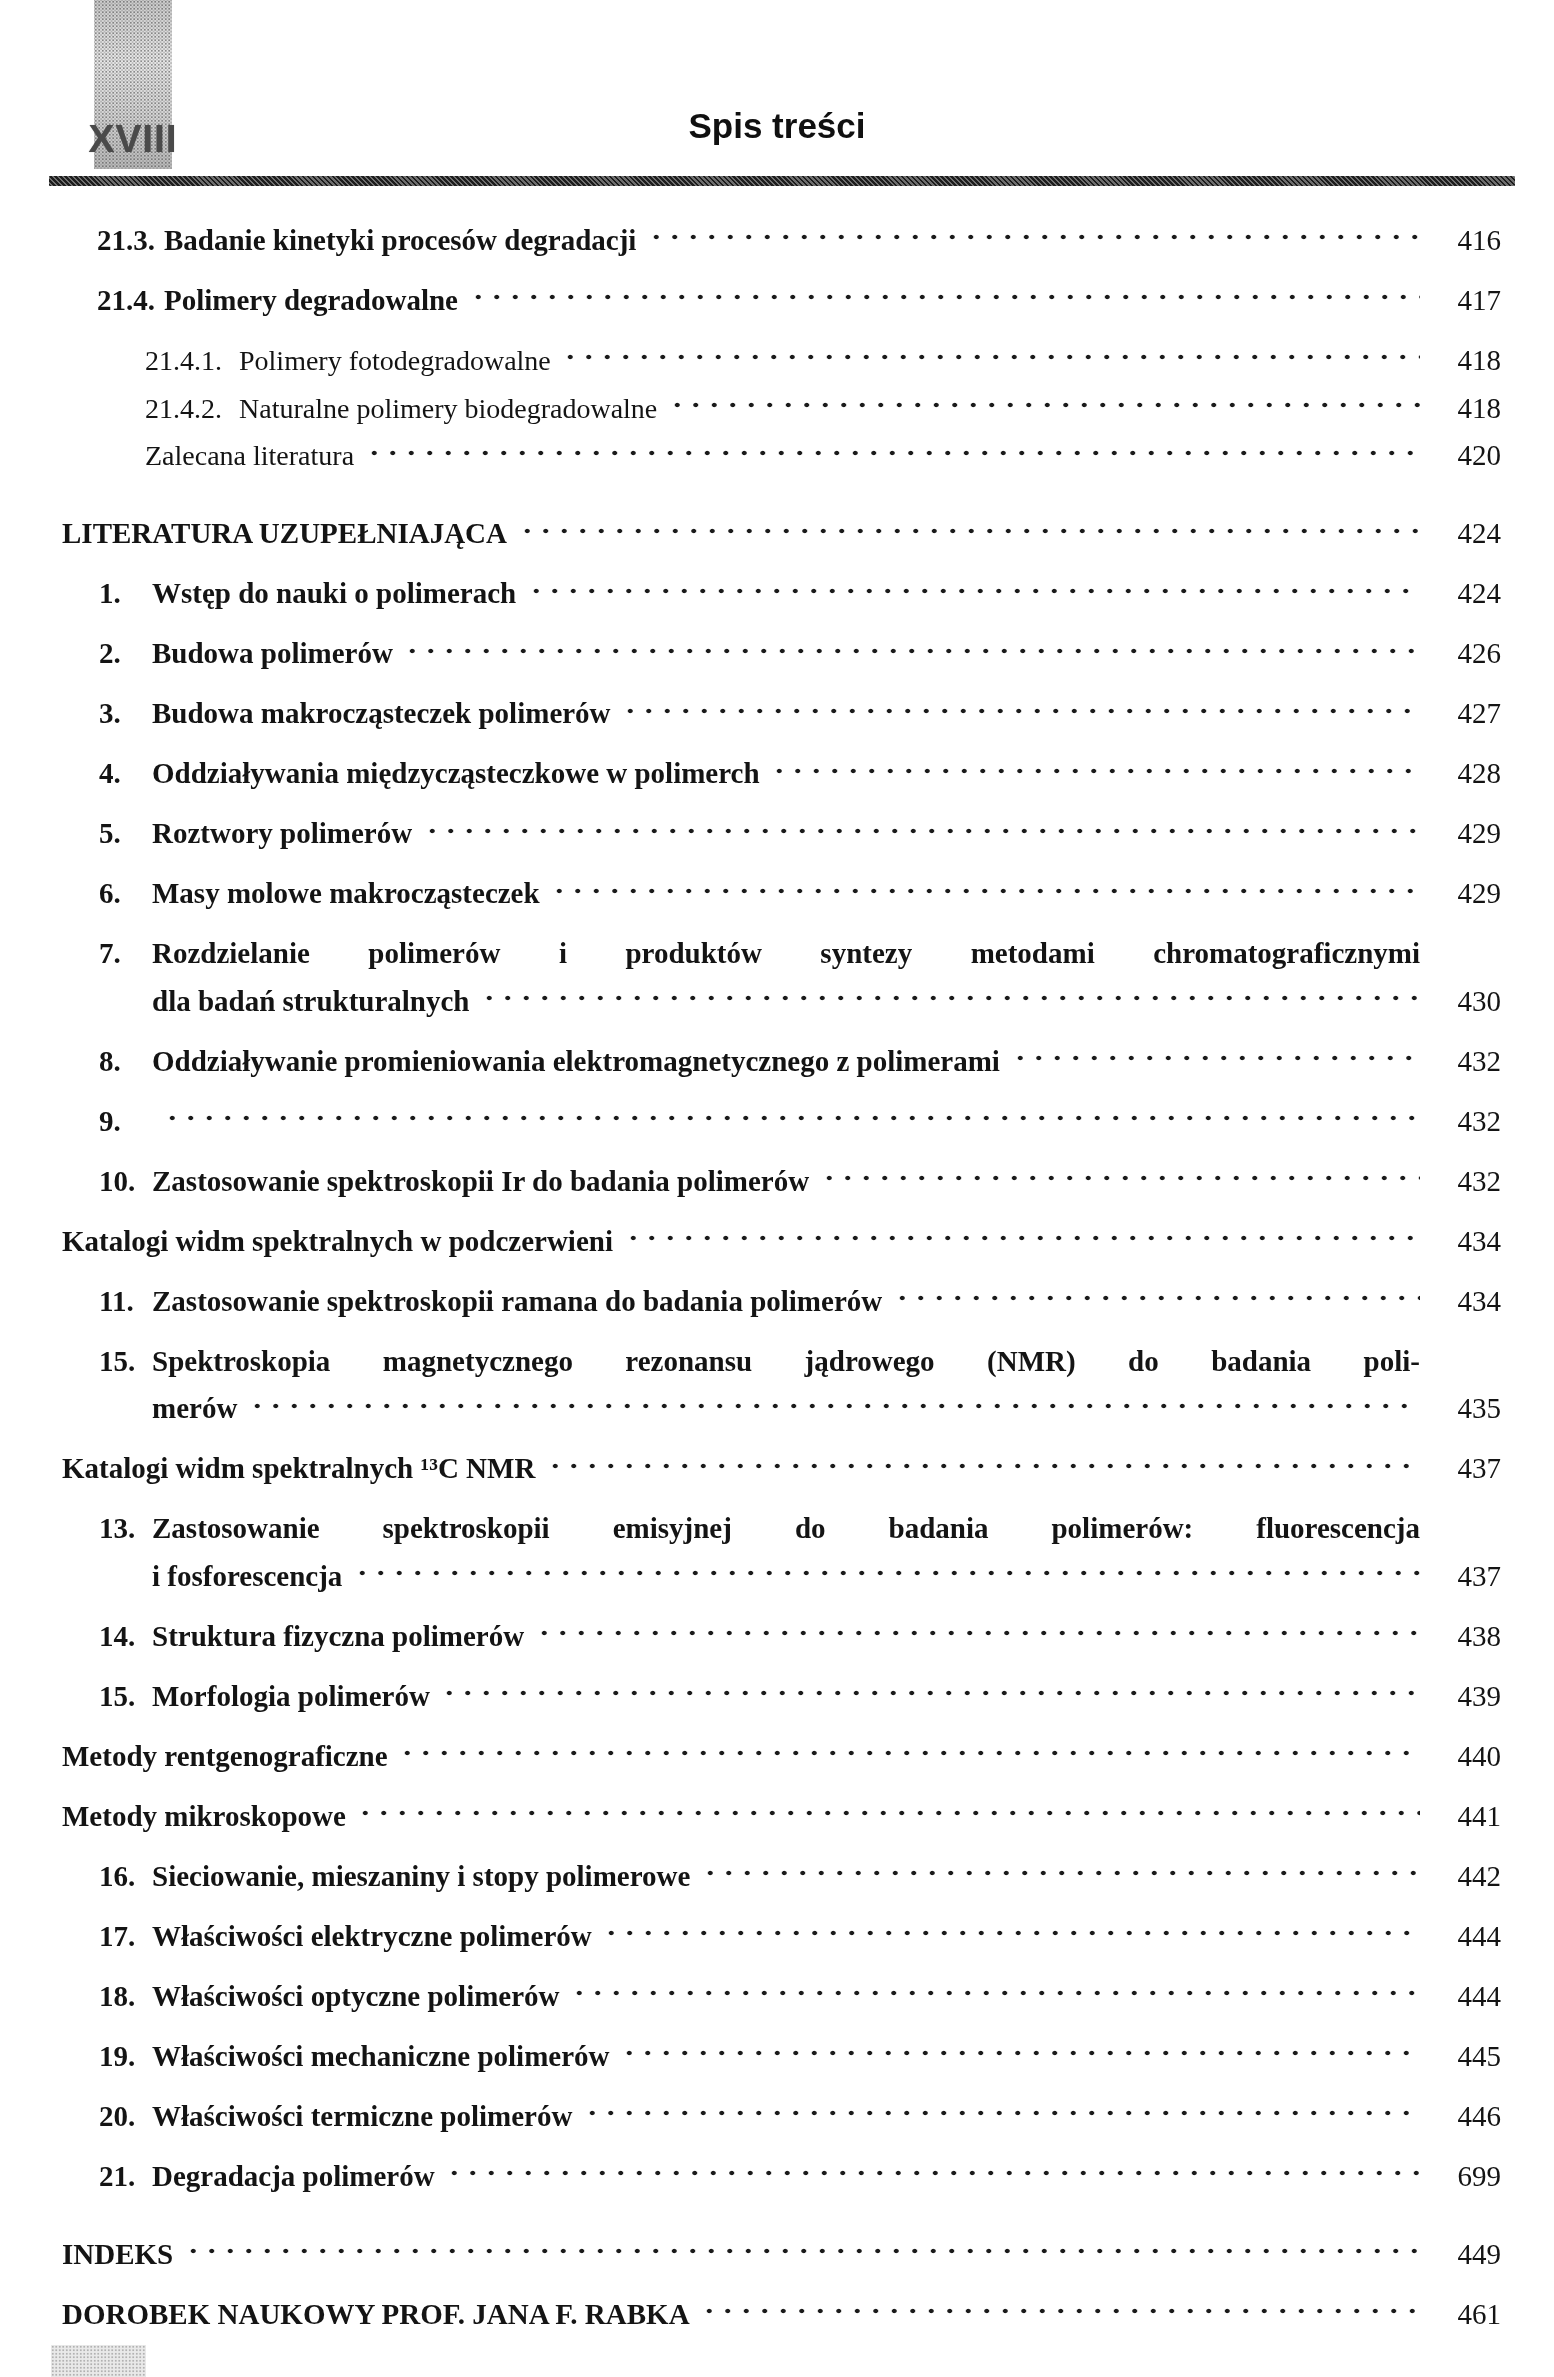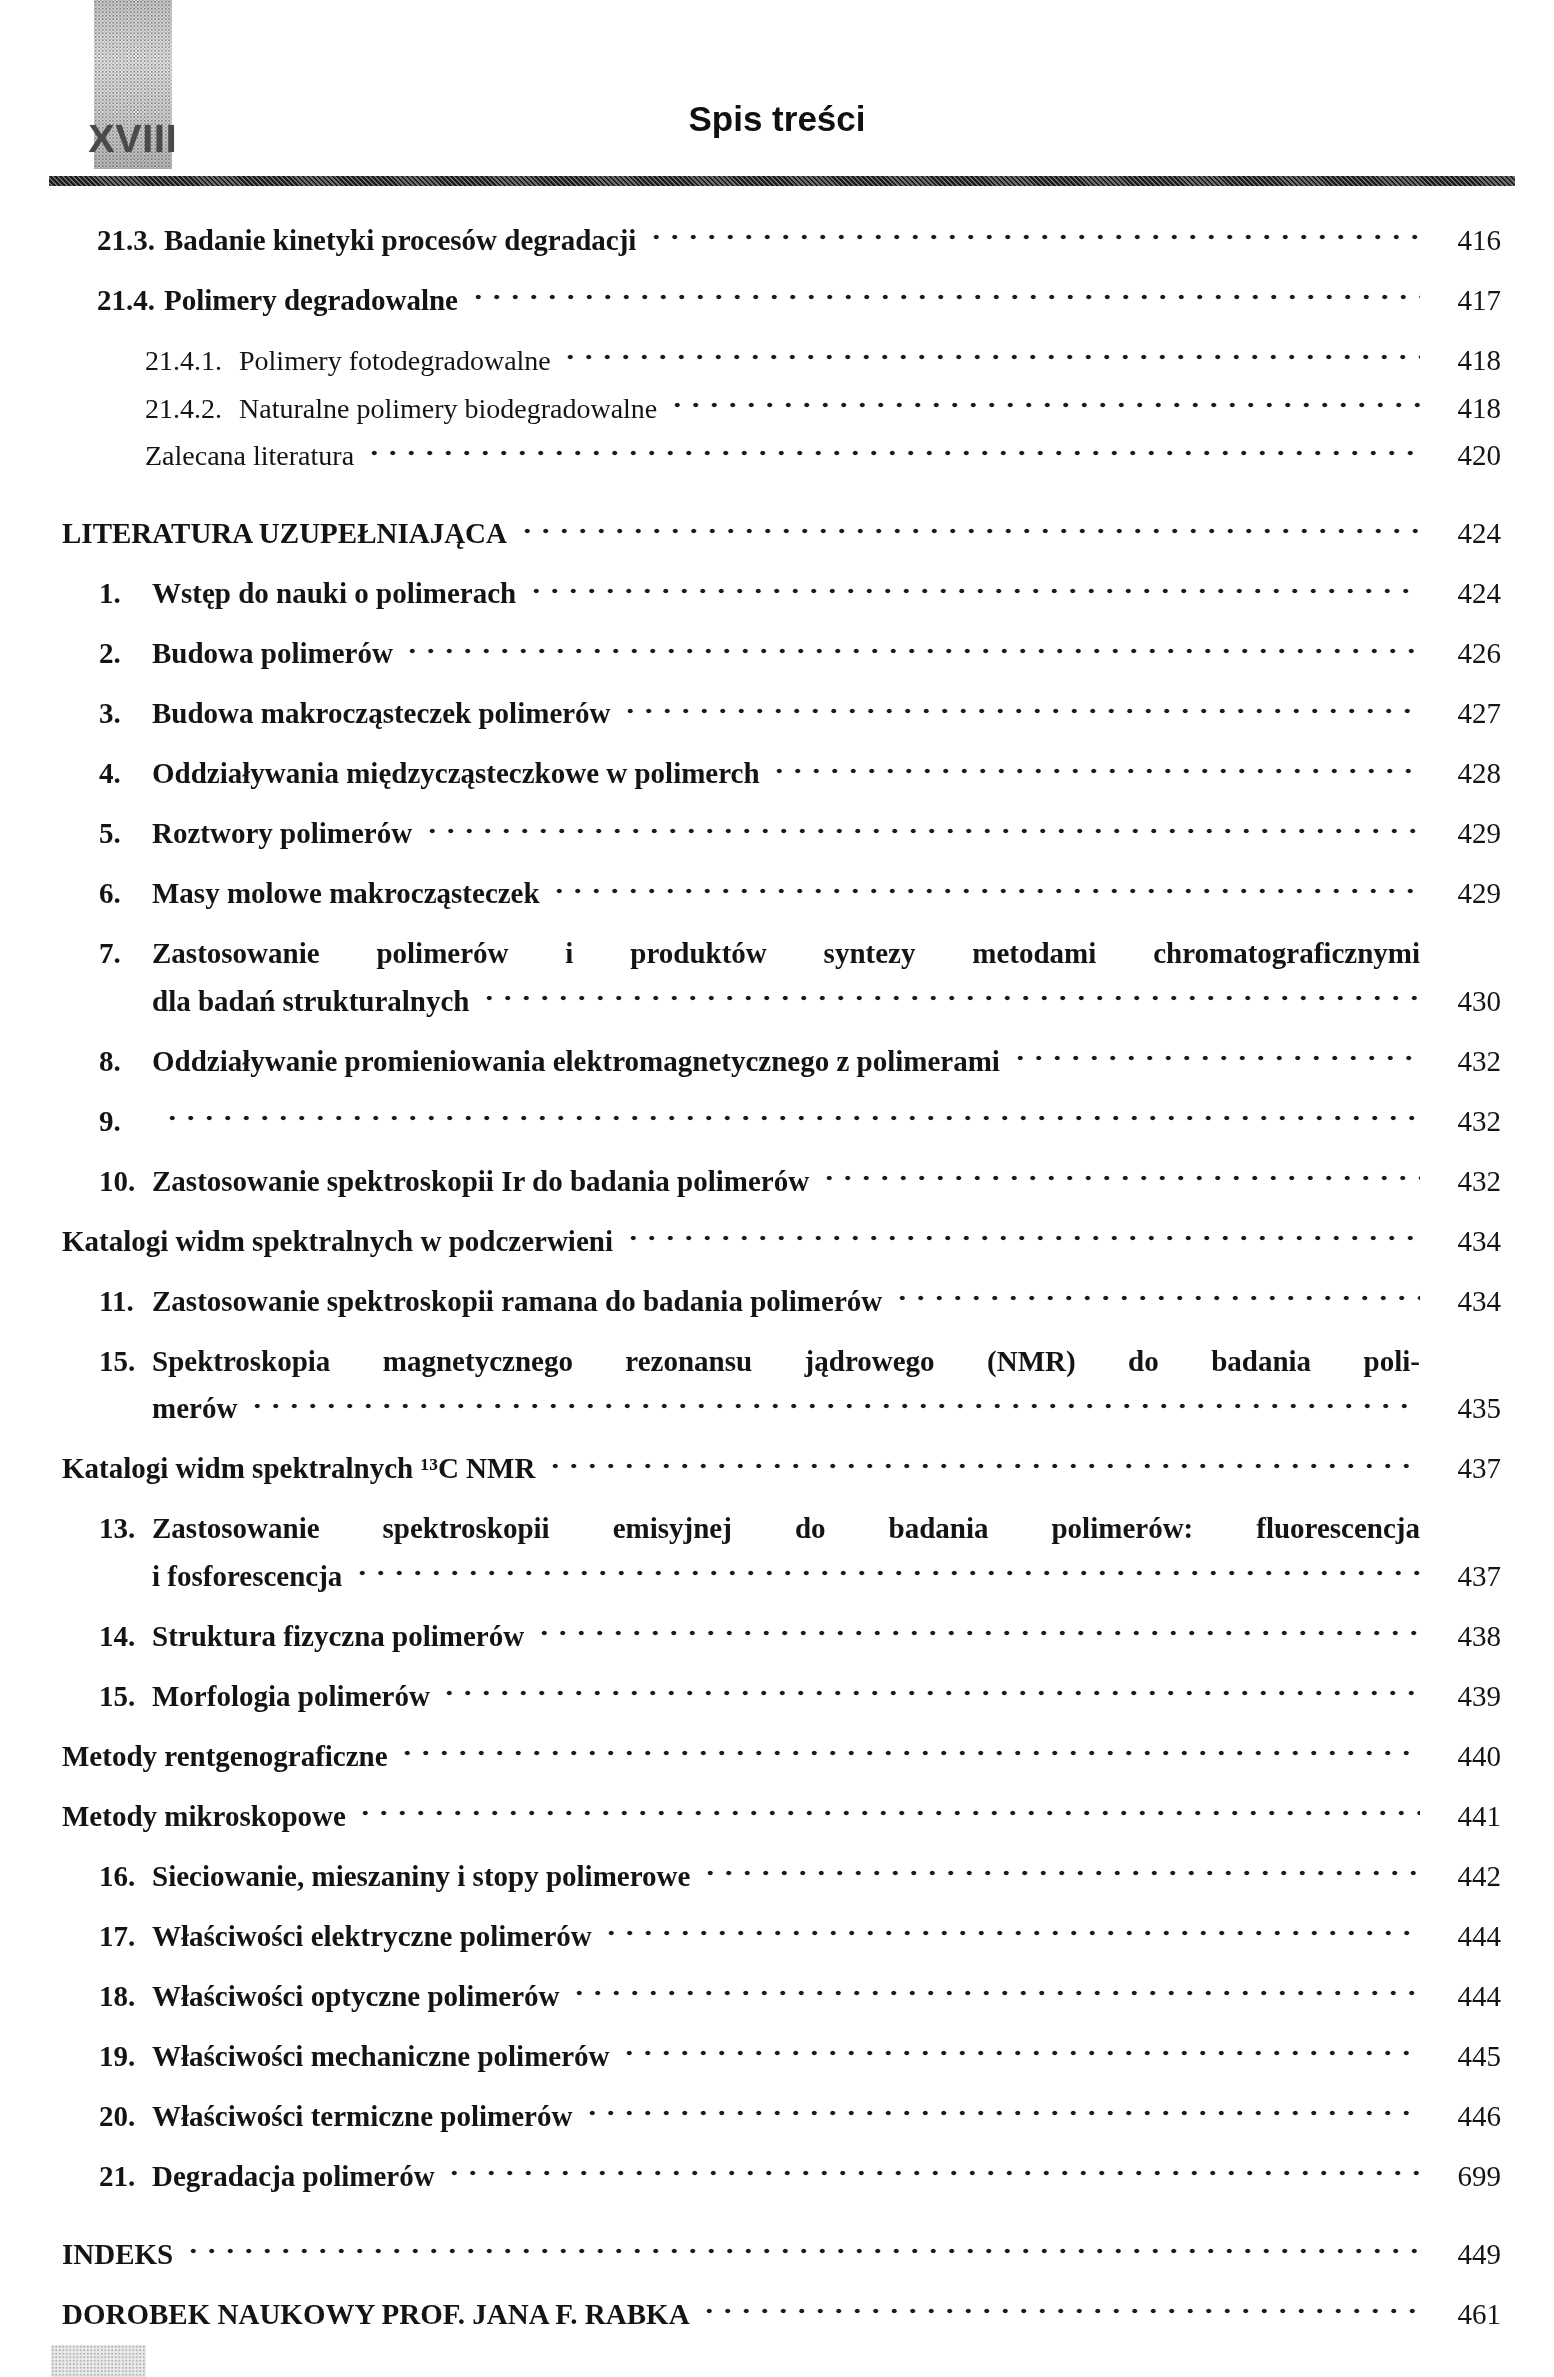--- a/index.html
+++ b/index.html
@@ -37,21 +37,21 @@
     font-size: 39px;
     line-height: 1;
     padding-bottom: 10.6px;
     color: #4a4a4a;
     letter-spacing: 0.9px;
     text-shadow: 0 0 0.9px #777;
   }
   .header-title {
     position: absolute;
     left: 0; right: 0;
-    top: 99px;
+    top: 106px;
     margin: 0;
     text-align: center;
     font-family: "Liberation Sans", sans-serif;
     font-weight: bold;
     font-size: 35px;
     letter-spacing: 0;
     color: #101010;
   }
   .header-rule {
     position: absolute;
@@ -241,21 +241,21 @@
         <div class="line1">
           <span class="num">6.</span>
           <span class="label">Masy molowe makrocząsteczek</span>
           <span class="dots"></span>
           <span class="pagenum">429</span>
         </div>
       </div>
       <div class="entry lv-chapter bold wrapped">
         <div class="line1">
           <span class="num">7.</span>
-          <span class="label">Zastosowanie polimerów i produktów syntezy metodami chromatograficznymi</span>
+          <span class="label">Rozdzielanie polimerów i produktów syntezy metodami chromatograficznymi</span>
         </div>
         <div class="line2">
           <span class="label">dla badań strukturalnych</span>
           <span class="dots"></span>
           <span class="pagenum">430</span>
         </div>
       </div>
       <div class="entry lv-chapter bold">
         <div class="line1">
           <span class="num">8.</span>

